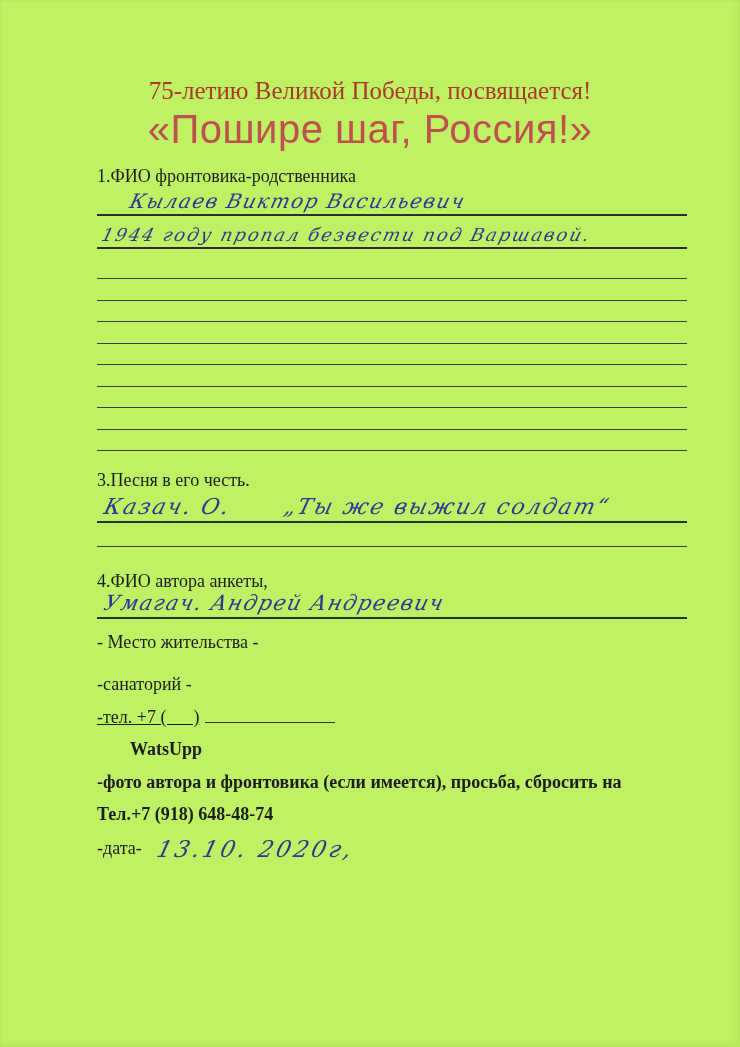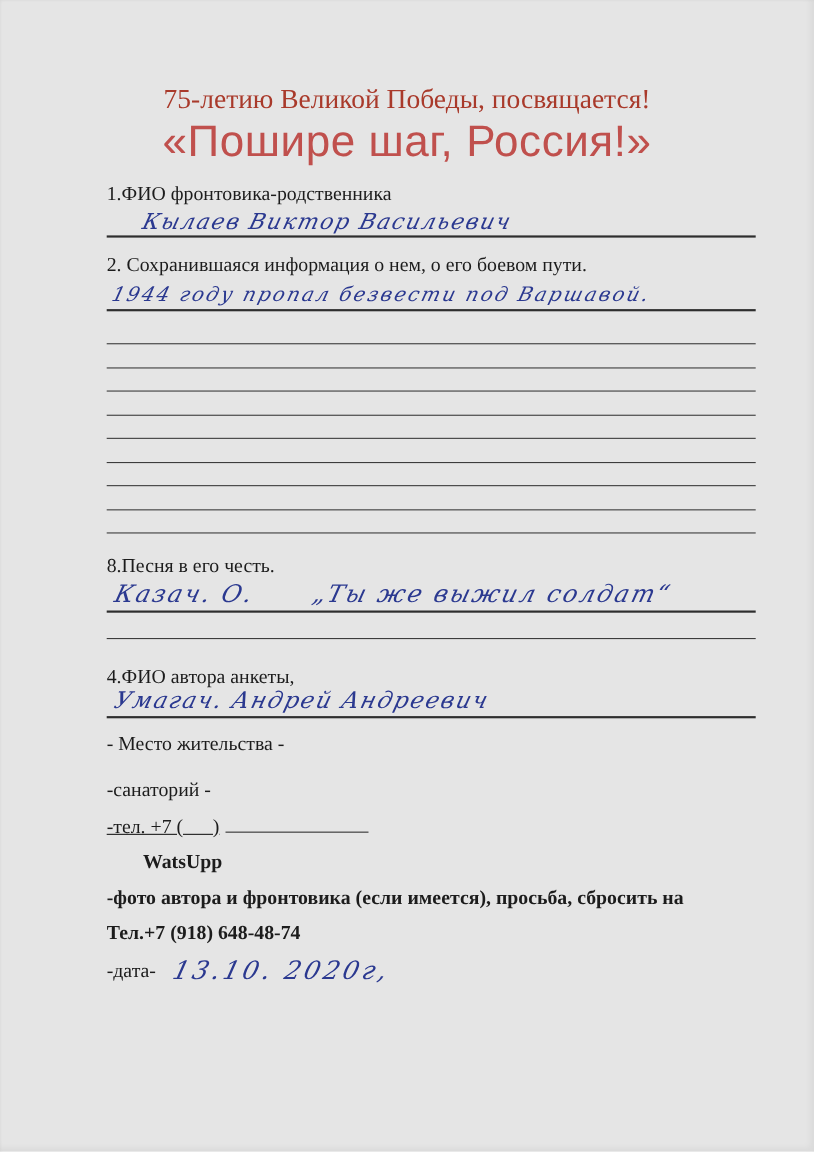--- a/index.html
+++ b/index.html
@@ -4,21 +4,21 @@
 <style>
   html, body {
     margin: 0;
     padding: 0;
     background: #ffffff;
   }
   .page {
     position: relative;
     width: 740px;
     height: 1047px;
-    background: #e5e5e5;
+    background: #bef264;
     box-sizing: border-box;
     padding-top: 76px;
     overflow: hidden;
     font-family: "Liberation Serif", serif;
     color: #1c1c1c;
     box-shadow: inset -3px -3px 6px rgba(0,0,0,0.05), inset 1px 1px 2px rgba(0,0,0,0.03);
   }
   .header { text-align: center; }
   .t1 {
     font-size: 25px;
@@ -117,37 +117,36 @@
     <div class="t3">«Пошире шаг, Россия!»</div>
   </div>
 
   <div class="content">
 
     <div class="q-label q1">1.ФИО фронтовика-родственника</div>
     <div class="answer-line a1">
       <span class="hw">Кылаев Виктор Васильевич</span>
     </div>
 
-    <div class="q-label q2">2. Сохранившаяся информация о нем, о его боевом пути.</div>
     <div class="answer-line a2">
       <span class="hw">1944 году пропал безвести под Варшавой.</span>
     </div>
     <div class="blank-lines after-q2">
       <div class="blank-line"></div>
     <div class="blank-line"></div>
         <div class="blank-line"></div>
         <div class="blank-line"></div>
         <div class="blank-line"></div>
         <div class="blank-line"></div>
         <div class="blank-line"></div>
         <div class="blank-line"></div>
         <div class="blank-line"></div>
       </div>
 
-    <div class="q-label q3">8.Песня в его честь.</div>
+    <div class="q-label q3">3.Песня в его честь.</div>
     <div class="answer-line a3">
       <span class="hw">Казач. О.      „Ты же выжил солдат“</span>
     </div>
     <div class="blank-lines after-q3">
       <div class="blank-line"></div>
     </div>
 
     <div class="q-label q4">4.ФИО автора анкеты,</div>
     <div class="answer-line a4">
       <span class="hw">Умагач. Андрей Андреевич</span>

